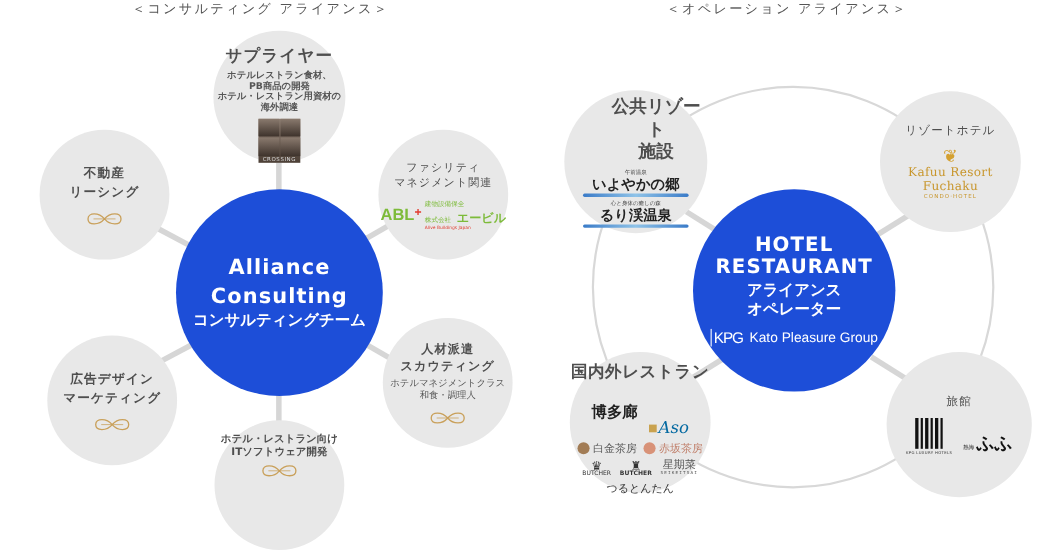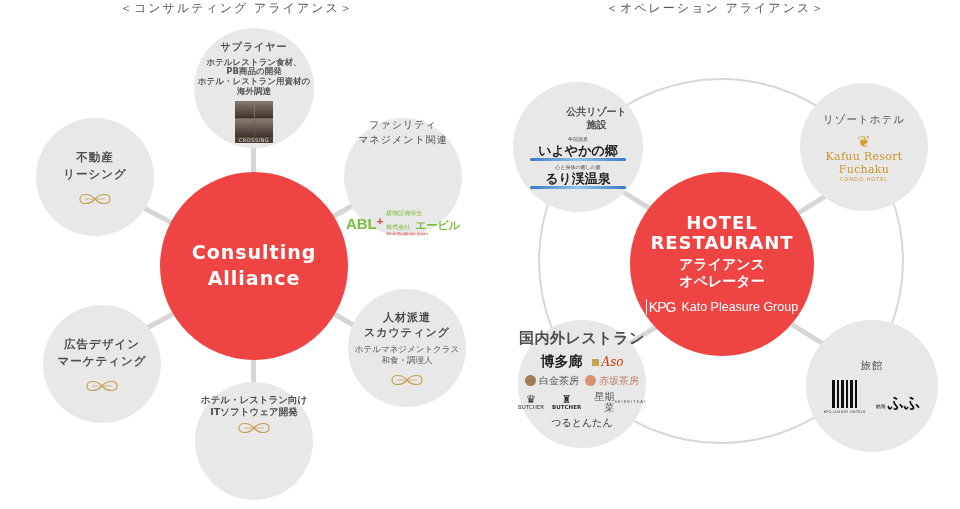--- a/index.html
+++ b/index.html
@@ -18,21 +18,21 @@
   .node {
     position: absolute; border-radius: 50%; background: #e8e8e8;
     display: flex; flex-direction: column; align-items: center; justify-content: center;
     text-align: center;
   }
   .node-title { font-size: 11.5px; font-weight: bold; color: #4e4e4e; line-height: 1.45; letter-spacing: 1px; }
   .node-sub { font-size: 8.5px; font-weight: bold; color: #555; line-height: 1.3; margin-top: 3px; }
   .node-sub-tight { font-size: 8.5px; color: #555; line-height: 1.15; margin-top: 3px; font-weight: bold; }
 
   .hub {
-    position: absolute; border-radius: 50%; background: #ef4444;
+    position: absolute; border-radius: 50%; background: #1d4ed8;
     display: flex; flex-direction: column; align-items: center; justify-content: center;
     color: #fff; text-align: center; font-weight: bold;
   }
   .hub-en { font-size: 19px; letter-spacing: 1px; line-height: 1.35; }
   .hub-jp { font-size: 14px; line-height: 1.35; }
 
   .infinity { width: 36px; height: 12px; margin-top: 10px; }
 
   .crossing {
     width: 38px; height: 42px; margin-top: 4px; position: relative;
@@ -69,31 +69,31 @@
   .logo-small { font-size: 5px; color: #444; font-weight: normal; display: block; margin-bottom: 2px; }
   .wave { display: block; height: 3px; width: 96px; margin: 1px auto 0; background: linear-gradient(90deg, #3a7bc8, #8fc3e8, #3a7bc8); border-radius: 2px; }
 
   .kafuu-mark { font-size: 16px; color: #d4a030; line-height: 1; margin-top: 6px; }
   .kafuu-name { font-size: 11px; color: #c8962c; font-family: "DejaVu Serif", "Liberation Serif", serif; letter-spacing: 0.3px; }
   .kafuu-sub { font-size: 5px; color: #c8962c; letter-spacing: 1px; }
 
   .rest-grid { display: flex; flex-direction: column; align-items: center; gap: 3px; margin-top: 3px; }
   .rest-row { display: flex; align-items: center; gap: 10px; justify-content: center; }
   .logo-hakata { font-family: "DejaVu Serif", serif; font-weight: bold; font-size: 14px; color: #222; }
-  .logo-aso { font-family: "DejaVu Serif", serif; font-size: 12px; color: #c2410c; font-style: italic; }
+  .logo-aso { font-family: "DejaVu Serif", serif; font-size: 15px; color: #0369a1; font-style: italic; margin-top: 27px; }
   .aso-box { display: inline-block; width: 7px; height: 7px; background: #c9a24f; margin-right: 2px; vertical-align: middle; }
   .tea { display: flex; align-items: center; gap: 3px; font-family: "DejaVu Serif", serif; font-size: 10px; }
   .tea-dot { width: 11px; height: 11px; border-radius: 50%; }
   .tea-shirokane { color: #5a5a5a; }
   .tea-shirokane .tea-dot { background: #a27c55; }
   .tea-akasaka { color: #c07f6a; }
   .tea-akasaka .tea-dot { background: #d89278; }
   .butcher { display: flex; flex-direction: column; align-items: center; font-size: 5.5px; color: #333; line-height: 1; }
   .butcher-icon { font-size: 11px; }
-  .seikisai { display: flex; align-items: center; font-family: Liberation Sans, sans-serif; font-size: 10px; color: #555; line-height: 1.1; text-align: right; }
+  .seikisai { display: flex; flex-direction: column; align-items: center; font-family: Liberation Mono, monospace; font-size: 10px; color: #555; line-height: 1.1; text-align: right; }
   .seikisai small { font-size: 4px; letter-spacing: 1px; }
   .logo-tsuru { font-family: "DejaVu Serif", serif; font-size: 13px; color: #333; }
 
   .ryokan-logos { display: flex; align-items: flex-end; gap: 10px; margin-top: 6px; }
   .kpg-lux { display: flex; flex-direction: column; align-items: center; }
   .kpg-lux-bars { display: flex; gap: 2px; height: 28px; align-items: stretch; }
   .kpg-lux-bars span { width: 2.5px; background: #111; }
   .kpg-lux-label { font-size: 3.5px; color: #333; margin-top: 2px; letter-spacing: 0.3px; }
   .fufu { font-family: "DejaVu Serif", serif; font-size: 16px; color: #111; font-weight: bold; }
   .fufu small { font-size: 5px; font-weight: normal; margin-right: 2px; }
@@ -110,21 +110,21 @@
 <div>
 
   <div class="connector" style="left:251px; top:140px; width:5px; height:40px;"></div>
   <div class="connector" style="left:251px; top:350px; width:5px; height:40px;"></div>
   <div class="connector" style="left:143px; top:205px; width:36px; transform:rotate(28deg);"></div>
   <div class="connector" style="left:330px; top:216px; width:36px; transform:rotate(-30deg);"></div>
   <div class="connector" style="left:146px; top:326px; width:36px; transform:rotate(-28deg);"></div>
   <div class="connector" style="left:330px; top:309px; width:36px; transform:rotate(30deg);"></div>
 
   <div class="node" style="left:194px; top:28px; width:120px; height:120px; justify-content:flex-start; padding-top:12px;">
-    <div class="node-title" style="font-size:10px;">サプライヤー</div>
+    <div class="node-title" style="font-size:15px;">サプライヤー</div>
     <div class="node-sub-tight">
       <div>ホテルレストラン食材、</div>
       <div>PB商品の開発</div>
       <div>ホテル・レストラン用資材の</div>
       <div>海外調達</div>
     </div>
     <div class="crossing">
       <span class="cell"></span>
         <span class="cell"></span>
         <span class="cell"></span>
@@ -137,38 +137,39 @@
     <div class="node-title">
       <div>不動産</div>
       <div>リーシング</div>
     </div>
     <svg class="infinity" viewBox="0 0 36 12">
         <path d="M18 6 C13 0,3 0,3 6 C3 12,13 12,18 6 C23 0,33 0,33 6 C33 12,23 12,18 6 Z" fill="none" stroke="#c9a05a" stroke-width="1.2"></path>
         <path d="M8 6 H28" stroke="#c9a05a" stroke-width="0.7"></path>
       </svg>
   </div>
 
-  <div class="node" style="left:344px; top:118px; width:118px; height:118px;justify-content:space-between;">
+  <div class="node" style="left:344px; top:118px; width:118px; height:118px;">
     <div class="node-title" style="font-size:10px; font-weight:normal;">
       <div>ファシリティ</div>
       <div>マネジメント関連</div>
     </div>
     <div class="abl-logo">
       <span class="abl-mark"><span>ABL</span><span class="plus">+</span></span>
       <span class="abl-text">
         <span class="abl-company">建物設備保全</span>
         <span><span class="abl-company">株式会社</span> <span class="abl-name">エービル</span></span>
         <span class="abl-en">Alive Buildings Japan</span>
       </span>
     </div>
   </div>
 
   <div class="hub" style="left:160px; top:172px; width:188px; height:188px;">
+    <div class="hub-en">Alliance</div>
     <div class="hub-en">Consulting</div>
-    <div class="hub-en">Alliance</div>
+    <div class="hub-jp">コンサルティングチーム</div>
   </div>
 
   <div class="node" style="left:43px; top:305px; width:118px; height:118px;">
     <div class="node-title">
       <div>広告デザイン</div>
       <div>マーケティング</div>
     </div>
     <svg class="infinity" viewBox="0 0 36 12">
         <path d="M18 6 C13 0,3 0,3 6 C3 12,13 12,18 6 C23 0,33 0,33 6 C33 12,23 12,18 6 Z" fill="none" stroke="#c9a05a" stroke-width="1.2"></path>
         <path d="M8 6 H28" stroke="#c9a05a" stroke-width="0.7"></path>
@@ -204,21 +205,21 @@
 
 <div>
   <div class="ring"></div>
 
   <div class="connector" style="left:624px; top:190px; width:40px; transform:rotate(32deg);"></div>
   <div class="connector" style="left:796px; top:212px; width:40px; transform:rotate(-32deg);"></div>
   <div class="connector" style="left:628px; top:342px; width:40px; transform:rotate(-32deg);"></div>
   <div class="connector" style="left:792px; top:322px; width:40px; transform:rotate(32deg);"></div>
 
   <div class="node" style="left:513px; top:82px; width:130px; height:130px;">
-    <div class="node-title" style="font-size:10px; letter-spacing:0; line-height:1.3;margin-left:37px;">
+    <div class="node-title" style="font-size:16px; letter-spacing:0; line-height:1.3;margin-left:37px;">
       <div>公共リゾート</div>
       <div>施設</div>
     </div>
     <div class="logo-iyoyaka">
       <span class="logo-small">午前温泉</span>
       <span>いよやかの郷</span>
       <span class="wave"></span>
     </div>
     <div class="logo-ruri">
       <span class="logo-small">心と身体の癒しの森</span>

